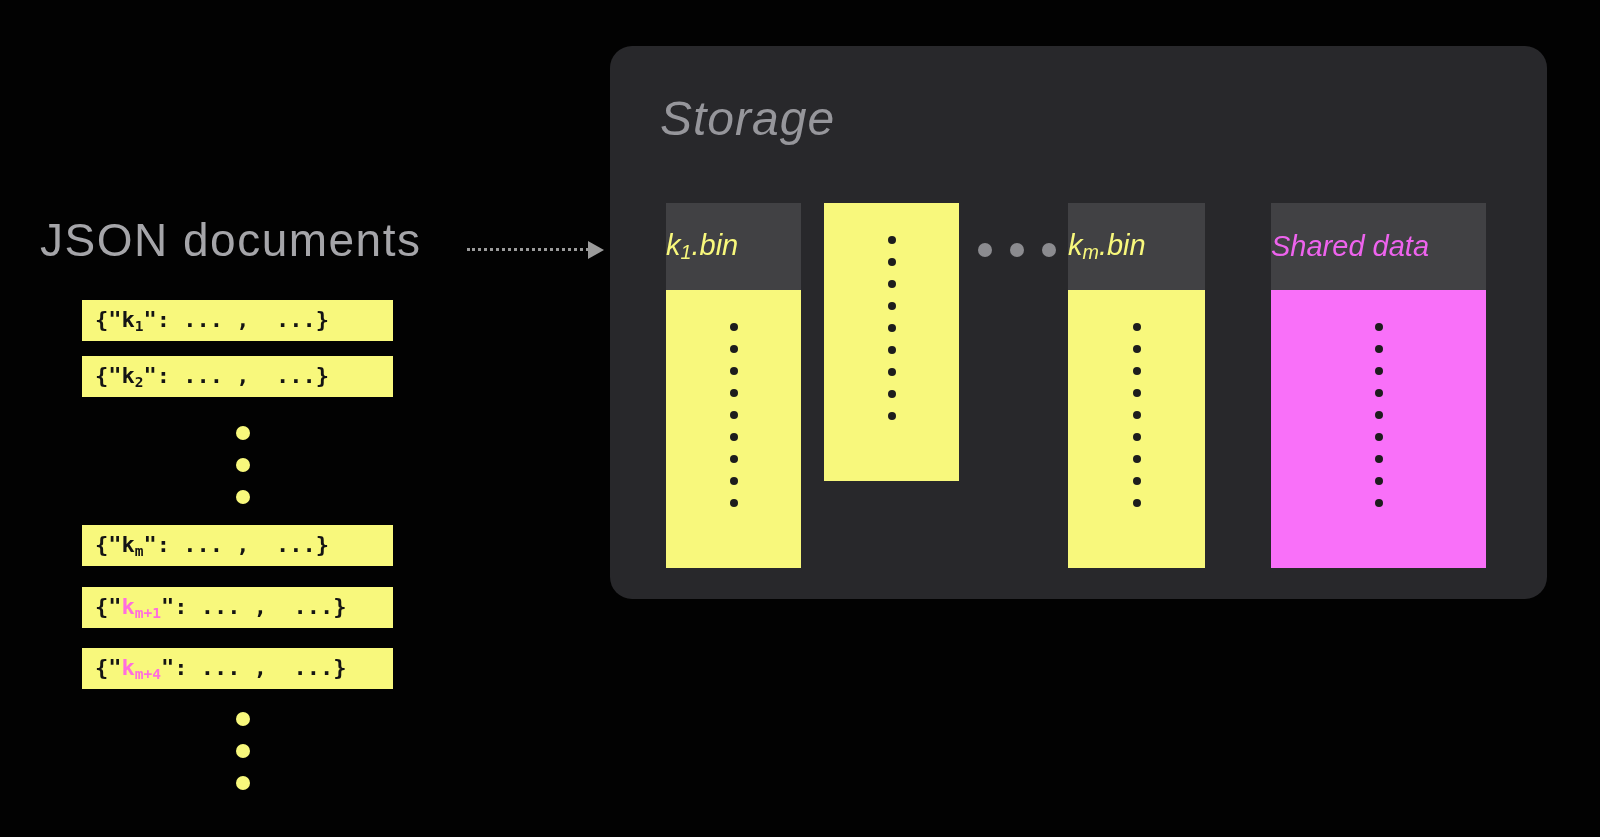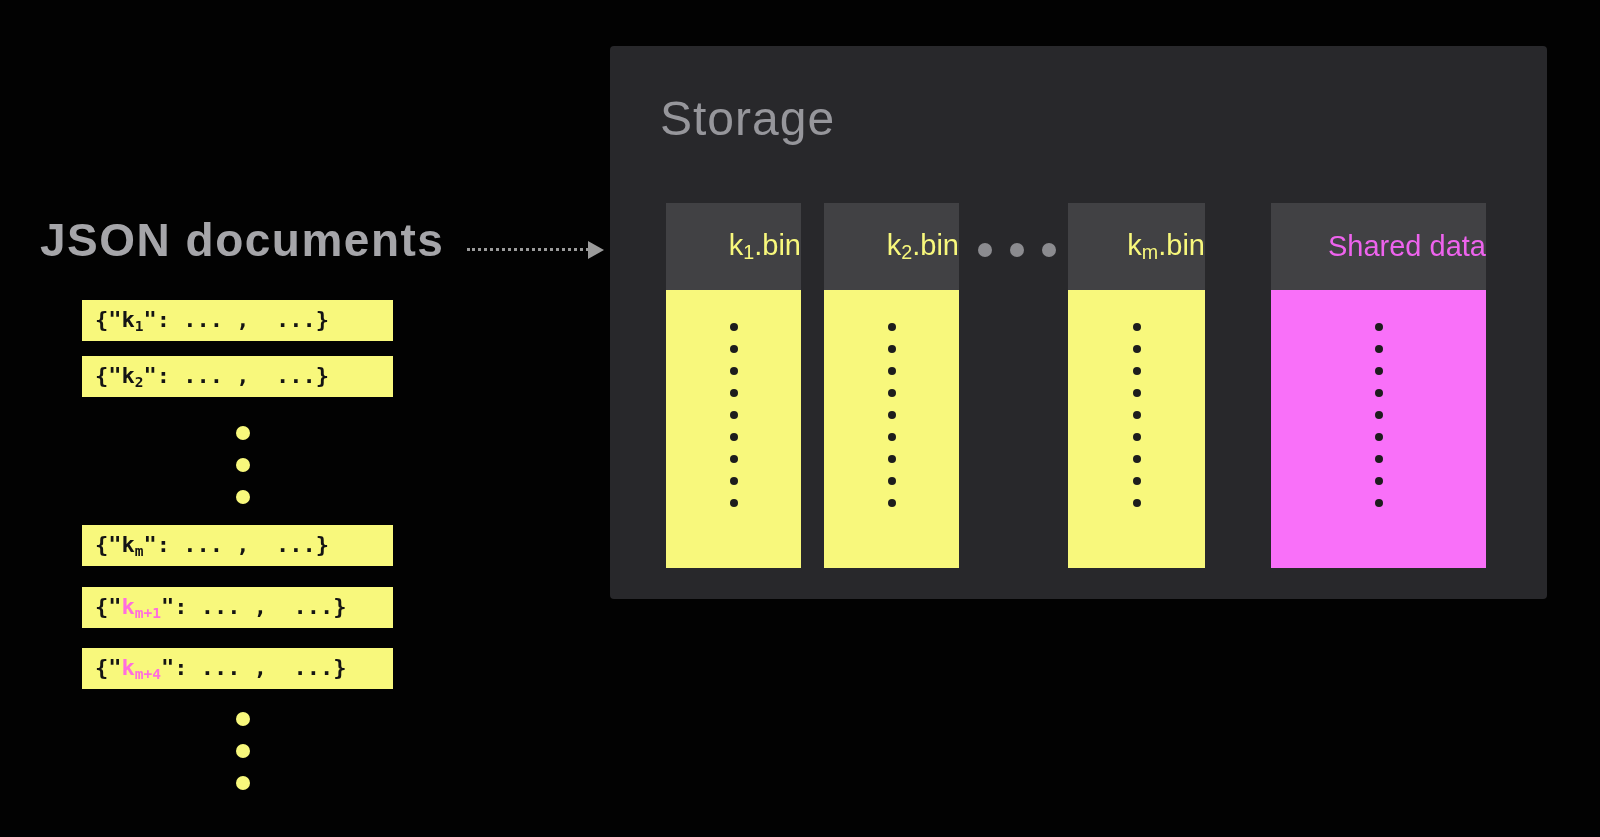--- a/index.html
+++ b/index.html
@@ -18,21 +18,21 @@
   }
   html,body{margin:0;padding:0;background:var(--background);}
   .canvas{
     position:relative;width:1600px;height:837px;background:var(--background);
     overflow:hidden;font-family:"Liberation Sans",sans-serif;
   }
 
   
   .json-title{
     position:absolute;left:40px;top:215px;
-    font-size:46px;font-weight:700;letter-spacing:1.5px;
+    font-size:46px;font-weight:400;letter-spacing:1.5px;
     color:var(--gray-label);line-height:1.1;white-space:nowrap;
   }
   .doc-strip{
     position:absolute;left:82px;width:311px;height:41px;
     background:var(--yellow);
     display:flex;align-items:center;
   }
   .code{
     font-family:"DejaVu Sans Mono",monospace;font-weight:bold;
     font-size:22px;color:#141414;padding-left:13px;white-space:pre;
@@ -50,31 +50,31 @@
   }
   .arrow-head{
     position:absolute;left:588px;top:241px;width:0;height:0;
     border-left:16px solid var(--arrow);
     border-top:9px solid transparent;border-bottom:9px solid transparent;
   }
 
   
   .panel{
     position:absolute;left:610px;top:46px;width:937px;height:553px;
-    background:var(--panel);border-radius:4px;
+    background:var(--panel);border-radius:22px;font-style:italic;
   }
   .panel-title{
     position:absolute;left:50px;top:48px;
     font-size:48px;font-weight:300;letter-spacing:1px;
     color:var(--storage-label);line-height:1.05;
   }
   .col{position:absolute;top:157px;}
   .col-header{
     height:87px;background:var(--header);
-    display:flex;align-items:center;justify-content:flex-end;
+    display:flex;align-items:center;justify-content:flex-start;
   }
   .col-label{
     font-size:29px;color:var(--yellow);white-space:nowrap;line-height:1;
   }
   .col-label.shared{color:var(--pink);}
   .hsub{font-size:0.68em;vertical-align:-0.2em;}
   .col-body{
     height:245px;background:var(--yellow);
     display:flex;flex-direction:column;align-items:center;
     padding-top:33px;box-sizing:content-box;gap:14px;
@@ -139,23 +139,20 @@
           <span class="dot"></span>
           <span class="dot"></span>
           <span class="dot"></span>
           <span class="dot"></span>
           <span class="dot"></span>
           <span class="dot"></span>
         </div>
     </div>
 
     <div class="col" style="left:214px;width:135px">
-      <div class="col-header">
-        <span class="col-label"><span>k</span><span class="hsub">2</span><span>.bin</span></span>
-      </div>
       <div class="col-body">
           <span class="dot"></span>
           <span class="dot"></span>
           <span class="dot"></span>
           <span class="dot"></span>
           <span class="dot"></span>
           <span class="dot"></span>
           <span class="dot"></span>
           <span class="dot"></span>
           <span class="dot"></span>

